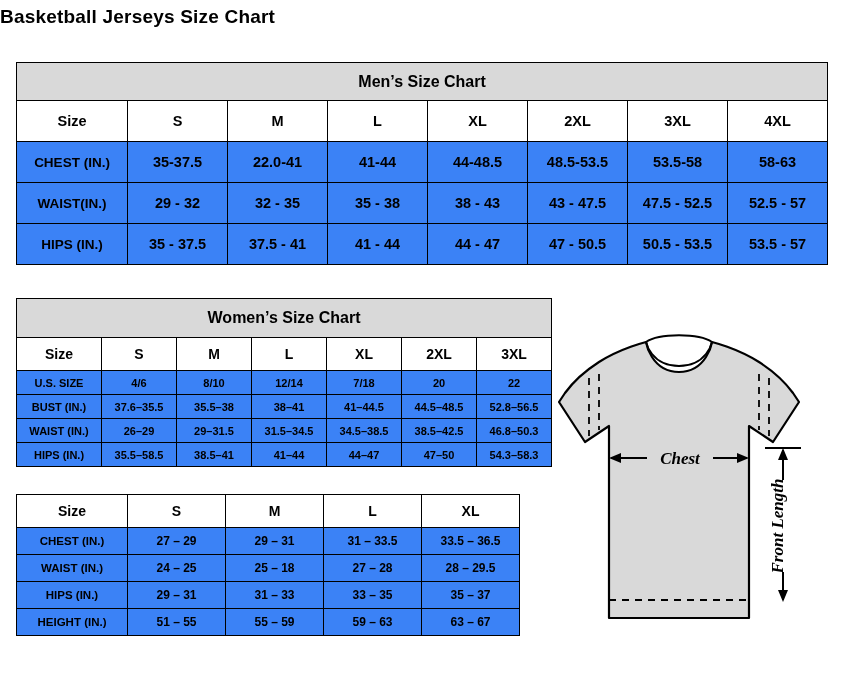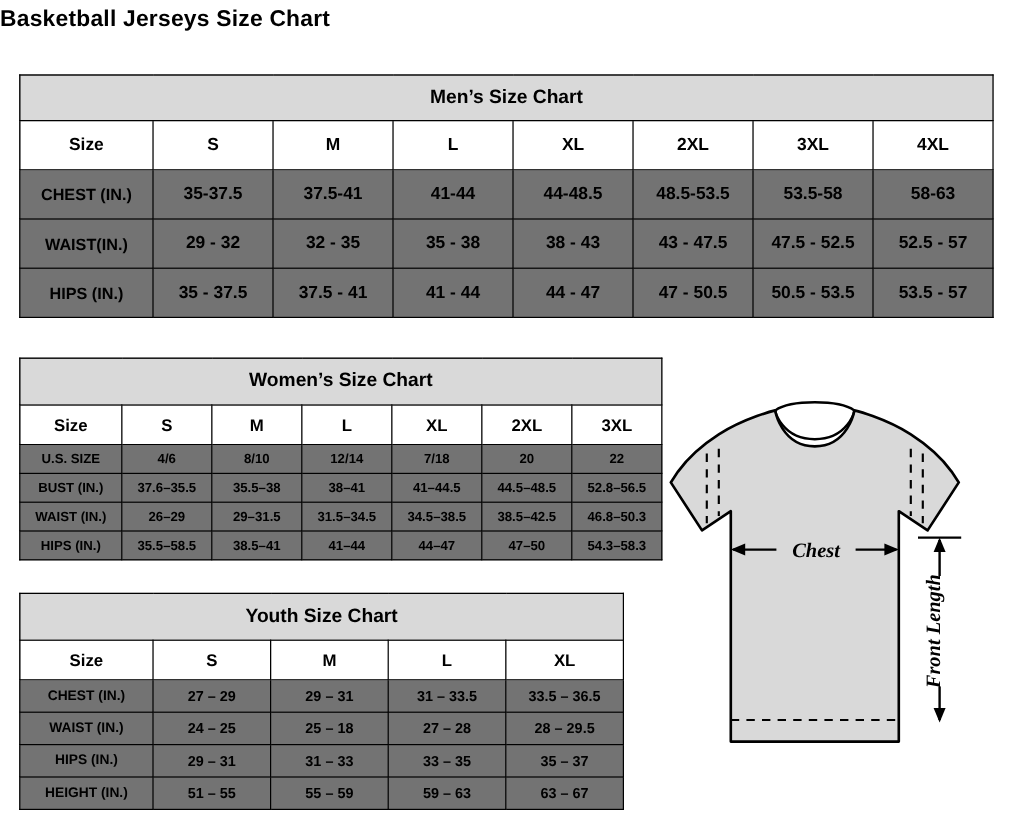--- a/index.html
+++ b/index.html
@@ -21,21 +21,21 @@
     top: 6px;
     width: 843px;
     font-size: 19px;
     font-weight: bold;
     letter-spacing: 0.2px;
   }
 
   table.chart {
     border-collapse: collapse;
     table-layout: fixed;
-    background: #737373;
+    background: #3b82f6;
   }
   table.chart td, table.chart th {
     border: 1px solid #000000;
     text-align: center;
     vertical-align: middle;
     font-weight: bold;
     padding: 0;
   }
   .caption-cell {
     background: #d9d9d9;
@@ -127,21 +127,21 @@
       <td class="hdr-cell">M</td>
       <td class="hdr-cell">L</td>
       <td class="hdr-cell">XL</td>
       <td class="hdr-cell">2XL</td>
       <td class="hdr-cell">3XL</td>
       <td class="hdr-cell">4XL</td>
     </tr>
     <tr>
       <td class="row-label">CHEST (IN.)</td>
       <td>35-37.5</td>
-      <td>37.5-41</td>
+      <td>22.0-41</td>
       <td>41-44</td>
       <td>44-48.5</td>
       <td>48.5-53.5</td>
       <td>53.5-58</td>
       <td>58-63</td>
     </tr>
     <tr>
       <td class="row-label">WAIST(IN.)</td>
       <td>29 - 32</td>
       <td>32 - 35</td>
@@ -228,23 +228,20 @@
 
 <table class="chart" id="youth-chart">
   <colgroup>
     <col style="width:111px">
     <col style="width:98px">
     <col style="width:98px">
     <col style="width:98px">
     <col style="width:98px">
   </colgroup>
   <tbody>
-    <tr>
-      <td class="caption-cell" colspan="5">Youth Size Chart</td>
-    </tr>
     <tr>
       <td class="hdr-cell">Size</td>
       <td class="hdr-cell">S</td>
       <td class="hdr-cell">M</td>
       <td class="hdr-cell">L</td>
       <td class="hdr-cell">XL</td>
     </tr>
     <tr>
       <td class="row-label">CHEST (IN.)</td>
       <td>27  –  29</td>

